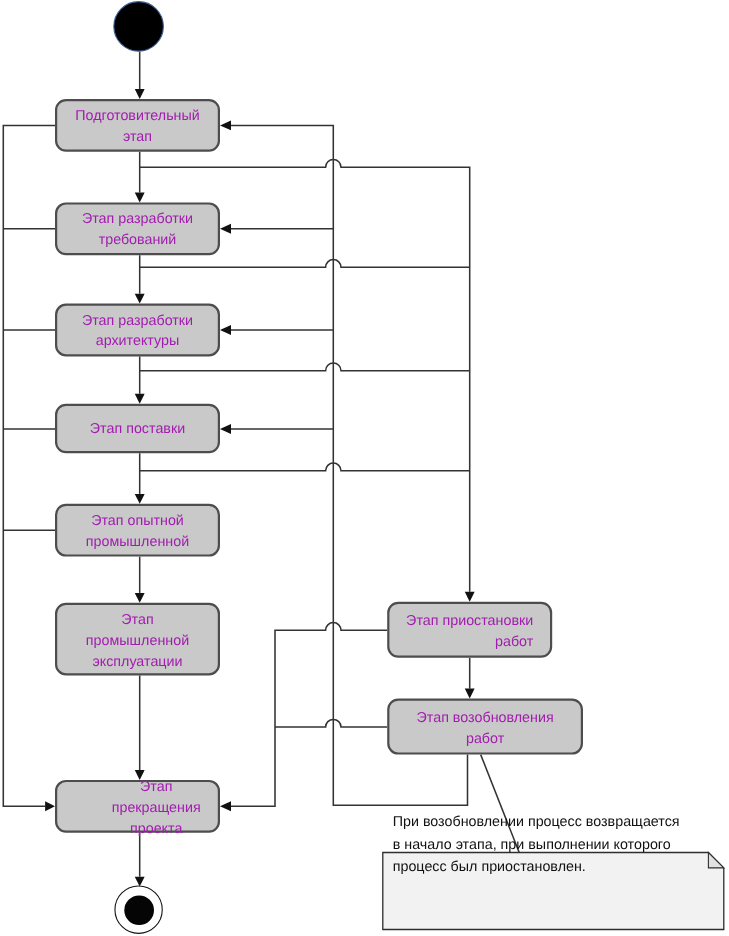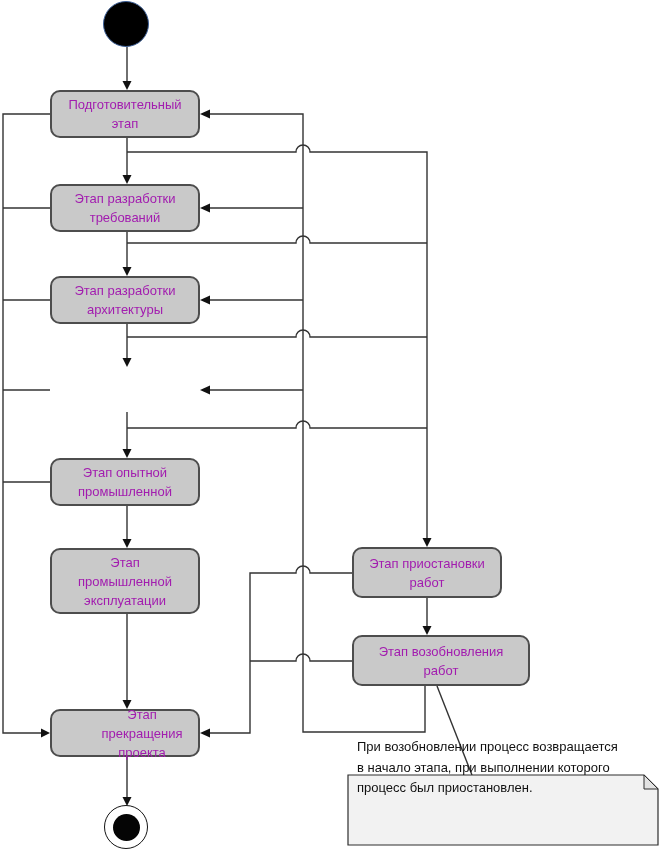--- a/index.html
+++ b/index.html
@@ -131,32 +131,33 @@
 
   <div class="node" style="left:50px;top:90px;width:150px;height:48px;">Подготовительный
 этап</div>
 
   <div class="node" style="left:50px;top:184px;width:150px;height:48px;">Этап разработки
 требований</div>
 
   <div class="node" style="left:50px;top:276px;width:150px;height:48px;">Этап разработки
 архитектуры</div>
 
+  <div class="node" style="left:50px;top:367px;width:150px;height:45px;">Этап поставки</div>
 
   <div class="node" style="left:50px;top:458px;width:150px;height:48px;">Этап опытной
 промышленной</div>
 
   <div class="node" style="left:50px;top:548px;width:150px;height:66px;">Этап
 промышленной
 эксплуатации</div>
 
   <div class="node" style="left:50px;top:709px;width:150px;height:48px;padding-left:34px;">Этап прекращения
 проекта</div>
 
-  <div class="node" style="left:352px;top:547px;width:150px;height:51px;">Этап приостановки
+  <div class="node" style="left:352px;top:547px;width:150px;height:51px;text-align:right;">Этап приостановки
 работ</div>
 
   <div class="node" style="left:352px;top:635px;width:178px;height:51px;">Этап возобновления
 работ</div>
 
   <div class="note-text">При возобновлении процесс возвращается
 в начало этапа, при выполнении которого
 процесс был приостановлен.</div>
 
 </div>

